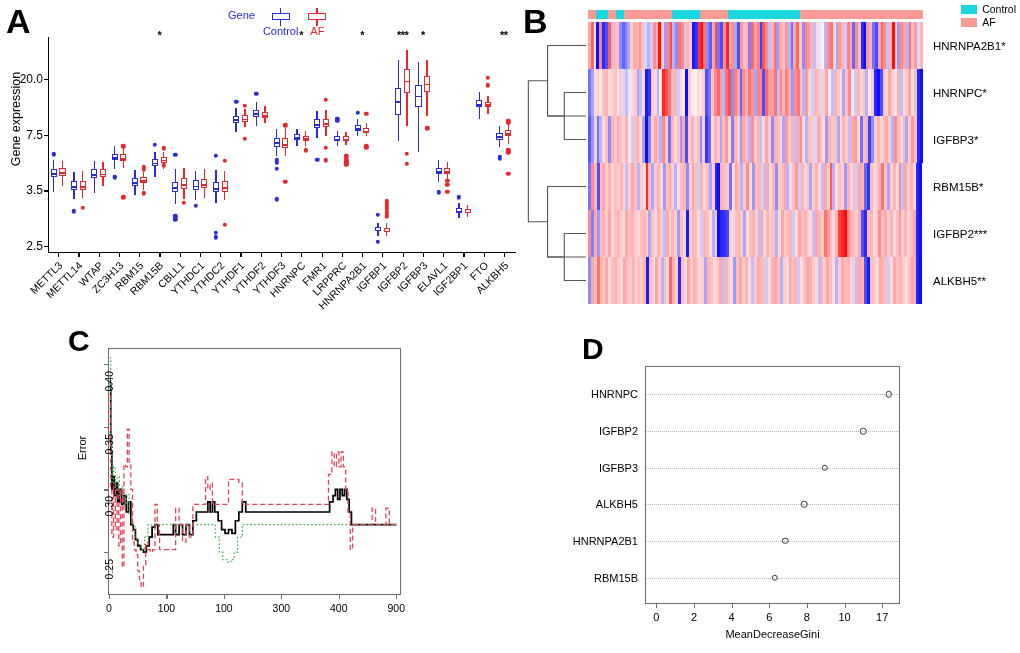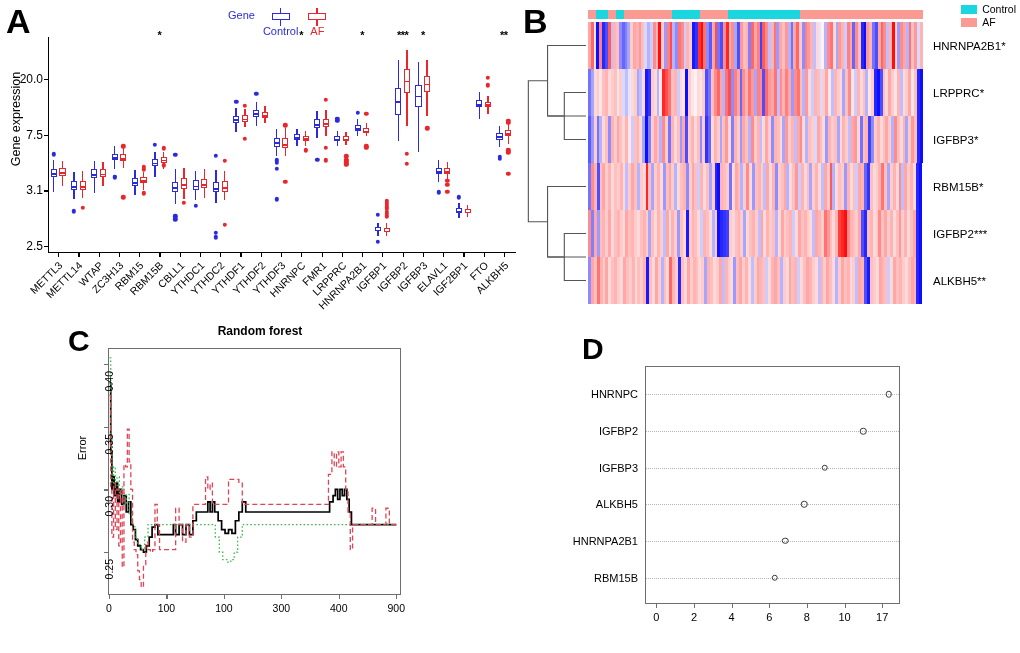--- a/index.html
+++ b/index.html
@@ -161,21 +161,21 @@
       </div>
     </div>
 
     <div class="ylab-a">Gene expression</div>
 
     <div id="aplot">
       <div class="a-axis-v"></div>
       <div class="a-axis-h"></div>
     <div class="a-ytick" style="top: 203.298px;">2.5</div>
         <div class="a-tickmark" style="top: 203.298px;"></div>
-        <div class="a-ytick" style="top: 147.447px;">3.1</div>
+        <div class="a-ytick" style="top: 147.447px;">3.5</div>
         <div class="a-tickmark" style="top: 147.447px;"></div>
         <div class="a-ytick" style="top: 91.5957px;">7.5</div>
         <div class="a-tickmark" style="top: 91.5957px;"></div>
         <div class="a-ytick" style="top: 35.7447px;">20.0</div>
         <div class="a-tickmark" style="top: 35.7447px;"></div>
         <div class="a-xtickmark" style="left: 10.1304px;"></div>
         <div class="a-xlabel" style="left: 8.13043px; transform: translateX(-100%) rotate(-45deg); transform-origin: 100% 0%;">METTL3</div>
         <div class="a-xtickmark" style="left: 30.3913px;"></div>
         <div class="a-xlabel" style="left: 28.3913px; transform: translateX(-100%) rotate(-45deg); transform-origin: 100% 0%;">METTL14</div>
         <div class="a-xtickmark" style="left: 50.6522px;"></div>
@@ -1276,30 +1276,29 @@
     <svg id="dendro" width="62" height="282" style="left: 4px; top: 22px;">
         <path d="M 62 70.5 L 40.3 70.5 L 40.3 117.5 L 62 117.5" fill="none" stroke="#555" stroke-width="1.1"></path>
         <path d="M 62 23.5 L 23.560000000000002 23.5 L 23.560000000000002 94 L 62 94" fill="none" stroke="#555" stroke-width="1.1"></path>
         <path d="M 23.560000000000002 94 L 40.3 94" stroke="#555" stroke-width="1.1" fill="none"></path>
         <path d="M 62 211.5 L 40.3 211.5 L 40.3 258.5 L 62 258.5" fill="none" stroke="#555" stroke-width="1.1"></path>
         <path d="M 62 164.5 L 23.560000000000002 164.5 L 23.560000000000002 235 L 62 235" fill="none" stroke="#555" stroke-width="1.1"></path>
         <path d="M 23.560000000000002 235 L 40.3 235" stroke="#555" stroke-width="1.1" fill="none"></path>
         <path d="M 23.560000000000002 58.75 L 4.339999999999996 58.75 L 4.339999999999996 199.75 L 23.560000000000002 199.75" stroke="#555" stroke-width="1.1" fill="none"></path>
       </svg>
   <div class="hm-rowlabel" style="left: 413px; top: 45.5px;">HNRNPA2B1*</div>
-      <div class="hm-rowlabel" style="left: 413px; top: 92.5px;">LRPPRC*</div>
+      <div class="hm-rowlabel" style="left: 413px; top: 92.5px;">HNRNPC*</div>
       <div class="hm-rowlabel" style="left: 413px; top: 139.5px;">IGFBP3*</div>
       <div class="hm-rowlabel" style="left: 413px; top: 186.5px;">RBM15B*</div>
       <div class="hm-rowlabel" style="left: 413px; top: 233.5px;">IGFBP2***</div>
       <div class="hm-rowlabel" style="left: 413px; top: 280.5px;">ALKBH5**</div>
     </div>
 
   <div id="panelC">
     <div class="panel-letter letter">C</div>
-    <div class="c-title">Random forest</div>
     <div class="c-ylab">Error</div>
     <div id="cplot">
       <svg id="csvg" width="293" height="247" style="display: block;">
           <path d="M 0.5745098039215686 33.85279187817255 L 1.7235294117647058 33.85279187817255 L 1.7235294117647058 102.81218274111671 L 2.872549019607843 102.81218274111671 L 2.872549019607843 140.4263959390863 L 4.02156862745098 140.4263959390863 L 4.02156862745098 127.88832487309644 L 5.170588235294118 127.88832487309644 L 5.170588235294118 146.69543147208122 L 6.894117647058823 146.69543147208122 L 6.894117647058823 134.15736040609136 L 8.617647058823529 134.15736040609136 L 8.617647058823529 152.96446700507613 L 10.341176470588236 152.96446700507613 L 10.341176470588236 140.4263959390863 L 12.63921568627451 140.4263959390863 L 12.63921568627451 155.47208121827413 L 14.937254901960785 155.47208121827413 L 14.937254901960785 146.69543147208122 L 17.235294117647058 146.69543147208122 L 17.235294117647058 162.99492385786806 L 19.53333333333333 162.99492385786806 L 19.53333333333333 152.96446700507613 L 21.83137254901961 152.96446700507613 L 21.83137254901961 175.5329949238578 L 24.129411764705882 175.5329949238578 L 24.129411764705882 180.54822335025378 L 26.427450980392155 180.54822335025378 L 26.427450980392155 190.57868020304568 L 28.725490196078432 190.57868020304568 L 28.725490196078432 196.84771573604058 L 31.598039215686278 196.84771573604058 L 31.598039215686278 200.60913705583755 L 34.470588235294116 200.60913705583755 L 34.470588235294116 203.11675126903552 L 37.34313725490196 203.11675126903552 L 37.34313725490196 196.84771573604058 L 40.21568627450981 196.84771573604058 L 40.21568627450981 188.07106598984768 L 43.088235294117645 188.07106598984768 L 43.088235294117645 178.0406091370558 L 45.96078431372549 178.0406091370558 L 45.96078431372549 175.5329949238578 L 48.83333333333333 175.5329949238578 L 48.83333333333333 185.5634517766497 L 52.85490196078431 185.5634517766497 L 52.85490196078431 185.5634517766497 L 57.450980392156865 185.5634517766497 L 57.450980392156865 185.5634517766497 L 62.04705882352941 185.5634517766497 L 62.04705882352941 185.5634517766497 L 64.34509803921569 185.5634517766497 L 64.34509803921569 175.5329949238578 L 66.64313725490196 175.5329949238578 L 66.64313725490196 185.5634517766497 L 70.09019607843138 185.5634517766497 L 70.09019607843138 175.5329949238578 L 73.53725490196078 175.5329949238578 L 73.53725490196078 185.5634517766497 L 76.9843137254902 185.5634517766497 L 76.9843137254902 175.5329949238578 L 80.43137254901961 175.5329949238578 L 80.43137254901961 185.5634517766497 L 83.87843137254902 185.5634517766497 L 83.87843137254902 171.77157360406088 L 87.32549019607843 171.77157360406088 L 87.32549019607843 162.99492385786806 L 91.92156862745098 162.99492385786806 L 91.92156862745098 162.99492385786806 L 96.51764705882353 162.99492385786806 L 96.51764705882353 162.99492385786806 L 98.81568627450982 162.99492385786806 L 98.81568627450982 152.96446700507613 L 101.11372549019607 152.96446700507613 L 101.11372549019607 162.99492385786806 L 103.41176470588236 162.99492385786806 L 103.41176470588236 152.96446700507613 L 105.70980392156862 152.96446700507613 L 105.70980392156862 162.99492385786806 L 109.15686274509804 162.99492385786806 L 109.15686274509804 171.77157360406088 L 112.60392156862746 171.77157360406088 L 112.60392156862746 180.54822335025378 L 116.05098039215686 180.54822335025378 L 116.05098039215686 184.30964467005074 L 119.49803921568628 184.30964467005074 L 119.49803921568628 180.54822335025378 L 122.9450980392157 180.54822335025378 L 122.9450980392157 184.30964467005074 L 126.39215686274511 184.30964467005074 L 126.39215686274511 171.77157360406088 L 129.8392156862745 171.77157360406088 L 129.8392156862745 162.99492385786806 L 133.28627450980392 162.99492385786806 L 133.28627450980392 152.96446700507613 L 136.73333333333335 152.96446700507613 L 136.73333333333335 162.99492385786806 L 140.18039215686275 162.99492385786806 L 140.18039215686275 162.99492385786806 L 149.37254901960785 162.99492385786806 L 149.37254901960785 162.99492385786806 L 166.6078431372549 162.99492385786806 L 166.6078431372549 162.99492385786806 L 183.84313725490196 162.99492385786806 L 183.84313725490196 162.99492385786806 L 201.07843137254903 162.99492385786806 L 201.07843137254903 162.99492385786806 L 217.16470588235296 162.99492385786806 L 217.16470588235296 162.99492385786806 L 220.61176470588234 162.99492385786806 L 220.61176470588234 152.96446700507613 L 224.05882352941174 152.96446700507613 L 224.05882352941174 146.69543147208122 L 226.35686274509806 146.69543147208122 L 226.35686274509806 140.4263959390863 L 228.65490196078431 140.4263959390863 L 228.65490196078431 150.4568527918782 L 230.95294117647057 150.4568527918782 L 230.95294117647057 140.4263959390863 L 233.25098039215683 140.4263959390863 L 233.25098039215683 146.69543147208122 L 235.54901960784315 146.69543147208122 L 235.54901960784315 140.4263959390863 L 237.8470588235294 140.4263959390863 L 237.8470588235294 150.4568527918782 L 240.14509803921567 150.4568527918782 L 240.14509803921567 162.99492385786806 L 242.44313725490196 162.99492385786806 L 242.44313725490196 175.5329949238578 L 252.78431372549022 175.5329949238578 L 252.78431372549022 175.5329949238578 L 264.27450980392155 175.5329949238578 L 264.27450980392155 175.5329949238578 L 275.7647058823529 175.5329949238578 L 275.7647058823529 175.5329949238578 L 287.2549019607843 175.5329949238578 L 287.2549019607843 175.5329949238578" fill="none" stroke="#000000" stroke-width="1.7"></path>
           <path d="M 0.5745098039215686 8.776649746192845 L 1.7235294117647058 8.776649746192845 L 1.7235294117647058 90.27411167512685 L 2.872549019607843 90.27411167512685 L 2.872549019607843 134.15736040609136 L 4.596078431372549 134.15736040609136 L 4.596078431372549 117.85786802030455 L 6.319607843137255 117.85786802030455 L 6.319607843137255 140.4263959390863 L 8.04313725490196 140.4263959390863 L 8.04313725490196 127.88832487309644 L 10.341176470588236 127.88832487309644 L 10.341176470588236 146.69543147208122 L 12.63921568627451 146.69543147208122 L 12.63921568627451 137.91878172588832 L 14.937254901960785 137.91878172588832 L 14.937254901960785 155.47208121827413 L 17.235294117647058 155.47208121827413 L 17.235294117647058 145.44162436548226 L 20.107843137254903 145.44162436548226 L 20.107843137254903 165.50253807106594 L 22.980392156862745 165.50253807106594 L 22.980392156862745 175.5329949238578 L 25.85294117647059 175.5329949238578 L 25.85294117647059 188.07106598984768 L 28.725490196078432 188.07106598984768 L 28.725490196078432 195.59390862944161 L 32.17254901960784 195.59390862944161 L 32.17254901960784 200.60913705583755 L 35.61960784313725 200.60913705583755 L 35.61960784313725 188.07106598984768 L 39.06666666666666 188.07106598984768 L 39.06666666666666 175.5329949238578 L 42.51372549019608 175.5329949238578 L 42.51372549019608 175.5329949238578 L 45.96078431372549 175.5329949238578 L 45.96078431372549 175.5329949238578 L 51.70588235294118 175.5329949238578 L 51.70588235294118 175.5329949238578 L 57.450980392156865 175.5329949238578 L 57.450980392156865 175.5329949238578 L 68.94117647058823 175.5329949238578 L 68.94117647058823 175.5329949238578 L 80.43137254901961 175.5329949238578 L 80.43137254901961 175.5329949238578 L 91.92156862745098 175.5329949238578 L 91.92156862745098 175.5329949238578 L 100.53921568627452 175.5329949238578 L 100.53921568627452 175.5329949238578 L 106.2843137254902 175.5329949238578 L 106.2843137254902 188.07106598984768 L 110.30588235294117 188.07106598984768 L 110.30588235294117 203.11675126903552 L 113.75294117647059 203.11675126903552 L 113.75294117647059 210.63959390862945 L 117.77450980392157 210.63959390862945 L 117.77450980392157 213.14720812182742 L 121.79607843137255 213.14720812182742 L 121.79607843137255 210.63959390862945 L 125.24313725490195 210.63959390862945 L 125.24313725490195 203.11675126903552 L 128.69019607843137 203.11675126903552 L 128.69019607843137 188.07106598984768 L 133.28627450980392 188.07106598984768 L 133.28627450980392 175.5329949238578 L 140.7549019607843 175.5329949238578 L 140.7549019607843 175.5329949238578 L 160.86274509803923 175.5329949238578 L 160.86274509803923 175.5329949238578 L 183.84313725490196 175.5329949238578 L 183.84313725490196 175.5329949238578 L 206.82352941176472 175.5329949238578 L 206.82352941176472 175.5329949238578 L 229.80392156862746 175.5329949238578 L 229.80392156862746 175.5329949238578 L 252.78431372549022 175.5329949238578 L 252.78431372549022 175.5329949238578 L 275.7647058823529 175.5329949238578 L 275.7647058823529 175.5329949238578 L 287.2549019607843 175.5329949238578 L 287.2549019607843 175.5329949238578" fill="none" stroke="#3fb54a" stroke-width="1.3" stroke-dasharray="1.6,2.2"></path>
           <path d="M 0.5745098039215686 46.39086294416242 L 1.7235294117647058 46.39086294416242 L 1.7235294117647058 140.4263959390863 L 2.872549019607843 140.4263959390863 L 2.872549019607843 188.07106598984768 L 4.596078431372549 188.07106598984768 L 4.596078431372549 134.15736040609136 L 6.319607843137255 134.15736040609136 L 6.319607843137255 180.54822335025378 L 8.04313725490196 180.54822335025378 L 8.04313725490196 140.4263959390863 L 9.766666666666666 140.4263959390863 L 9.766666666666666 196.84771573604058 L 11.490196078431373 196.84771573604058 L 11.490196078431373 140.4263959390863 L 13.213725490196078 140.4263959390863 L 13.213725490196078 218.16243654822335 L 14.937254901960785 218.16243654822335 L 14.937254901960785 115.35025380710655 L 16.66078431372549 115.35025380710655 L 16.66078431372549 117.85786802030455 L 18.384313725490195 117.85786802030455 L 18.384313725490195 80.24365482233506 L 20.107843137254903 80.24365482233506 L 20.107843137254903 112.84263959390861 L 21.83137254901961 112.84263959390861 L 21.83137254901961 140.4263959390863 L 23.554901960784317 140.4263959390863 L 23.554901960784317 193.08629441624365 L 25.27843137254902 193.08629441624365 L 25.27843137254902 200.60913705583755 L 27.001960784313727 200.60913705583755 L 27.001960784313727 205.6243654822335 L 28.725490196078432 205.6243654822335 L 28.725490196078432 221.92385786802032 L 30.449019607843137 221.92385786802032 L 30.449019607843137 230.7005076142132 L 32.17254901960784 230.7005076142132 L 32.17254901960784 238.2233502538071 L 34.470588235294116 238.2233502538071 L 34.470588235294116 215.6548223350254 L 36.76862745098039 215.6548223350254 L 36.76862745098039 193.08629441624365 L 39.06666666666666 193.08629441624365 L 39.06666666666666 200.60913705583755 L 41.36470588235294 200.60913705583755 L 41.36470588235294 203.11675126903552 L 43.66274509803922 203.11675126903552 L 43.66274509803922 200.60913705583755 L 45.96078431372549 200.60913705583755 L 45.96078431372549 155.47208121827413 L 48.258823529411764 155.47208121827413 L 48.258823529411764 175.5329949238578 L 50.55686274509804 175.5329949238578 L 50.55686274509804 200.60913705583755 L 54.003921568627455 200.60913705583755 L 54.003921568627455 200.60913705583755 L 57.450980392156865 200.60913705583755 L 57.450980392156865 200.60913705583755 L 63.196078431372555 200.60913705583755 L 63.196078431372555 200.60913705583755 L 66.64313725490196 200.60913705583755 L 66.64313725490196 159.2335025380711 L 70.09019607843138 159.2335025380711 L 70.09019607843138 175.5329949238578 L 73.53725490196078 175.5329949238578 L 73.53725490196078 193.08629441624365 L 76.9843137254902 193.08629441624365 L 76.9843137254902 175.5329949238578 L 80.43137254901961 175.5329949238578 L 80.43137254901961 188.07106598984768 L 83.87843137254902 188.07106598984768 L 83.87843137254902 155.47208121827413 L 87.32549019607843 155.47208121827413 L 87.32549019607843 155.47208121827413 L 90.77254901960785 155.47208121827413 L 90.77254901960785 155.47208121827413 L 94.21960784313727 155.47208121827413 L 94.21960784313727 155.47208121827413 L 96.51764705882353 155.47208121827413 L 96.51764705882353 127.88832487309644 L 98.81568627450982 127.88832487309644 L 98.81568627450982 140.4263959390863 L 101.11372549019607 140.4263959390863 L 101.11372549019607 134.15736040609136 L 103.41176470588236 134.15736040609136 L 103.41176470588236 155.47208121827413 L 106.2843137254902 155.47208121827413 L 106.2843137254902 155.47208121827413 L 109.15686274509804 155.47208121827413 L 109.15686274509804 155.47208121827413 L 112.60392156862746 155.47208121827413 L 112.60392156862746 155.47208121827413 L 116.05098039215686 155.47208121827413 L 116.05098039215686 155.47208121827413 L 119.49803921568628 155.47208121827413 L 119.49803921568628 130.3959390862944 L 122.9450980392157 130.3959390862944 L 122.9450980392157 130.3959390862944 L 126.39215686274511 130.3959390862944 L 126.39215686274511 130.3959390862944 L 129.8392156862745 130.3959390862944 L 129.8392156862745 134.15736040609136 L 133.28627450980392 134.15736040609136 L 133.28627450980392 155.47208121827413 L 137.88235294117646 155.47208121827413 L 137.88235294117646 155.47208121827413 L 149.37254901960785 155.47208121827413 L 149.37254901960785 155.47208121827413 L 172.35294117647058 155.47208121827413 L 172.35294117647058 155.47208121827413 L 195.33333333333331 155.47208121827413 L 195.33333333333331 155.47208121827413 L 215.44117647058826 155.47208121827413 L 215.44117647058826 155.47208121827413 L 219.46274509803922 155.47208121827413 L 219.46274509803922 125.38071065989845 L 222.90980392156862 125.38071065989845 L 222.90980392156862 102.81218274111671 L 225.2078431372549 102.81218274111671 L 225.2078431372549 117.85786802030455 L 227.50588235294117 117.85786802030455 L 227.50588235294117 102.81218274111671 L 229.80392156862746 102.81218274111671 L 229.80392156862746 117.85786802030455 L 232.10196078431372 117.85786802030455 L 232.10196078431372 102.81218274111671 L 234.4 102.81218274111671 L 234.4 117.85786802030455 L 236.6980392156863 117.85786802030455 L 236.6980392156863 140.4263959390863 L 238.99607843137255 140.4263959390863 L 238.99607843137255 162.99492385786806 L 241.2941176470588 162.99492385786806 L 241.2941176470588 200.60913705583755 L 243.5921568627451 200.60913705583755 L 243.5921568627451 175.5329949238578 L 252.78431372549022 175.5329949238578 L 252.78431372549022 175.5329949238578 L 259.678431372549 175.5329949238578 L 259.678431372549 175.5329949238578 L 263.12549019607843 175.5329949238578 L 263.12549019607843 159.2335025380711 L 266.57254901960783 159.2335025380711 L 266.57254901960783 175.5329949238578 L 273.4666666666667 175.5329949238578 L 273.4666666666667 175.5329949238578 L 276.91372549019604 175.5329949238578 L 276.91372549019604 159.2335025380711 L 280.3607843137255 159.2335025380711 L 280.3607843137255 175.5329949238578 L 287.2549019607843 175.5329949238578 L 287.2549019607843 175.5329949238578" fill="none" stroke="#dd4455" stroke-width="1.3" stroke-dasharray="5,3"></path>
         </svg>
     <div class="c-ytick" style="top: 203.117px; transform: translateY(-50%) rotate(-90deg);">0.25</div>
         <div class="c-ytickmark" style="top: 203.117px;"></div>
         <div class="c-ytick" style="top: 140.426px; transform: translateY(-50%) rotate(-90deg);">0.30</div>
@@ -1352,15 +1351,16 @@
         <div class="d-xtick" style="left: 85.6273px;">4</div>
         <div class="d-xtickmark" style="left: 123.266px;"></div>
         <div class="d-xtick" style="left: 123.266px;">6</div>
         <div class="d-xtickmark" style="left: 160.904px;"></div>
         <div class="d-xtick" style="left: 160.904px;">8</div>
         <div class="d-xtickmark" style="left: 198.542px;"></div>
         <div class="d-xtick" style="left: 198.542px;">10</div>
         <div class="d-xtickmark" style="left: 236.181px;"></div>
         <div class="d-xtick" style="left: 236.181px;">17</div>
       </div>
+    <div class="d-xlab">MeanDecreaseGini</div>
   </div>
 
 </div>
 
 </body></html>

